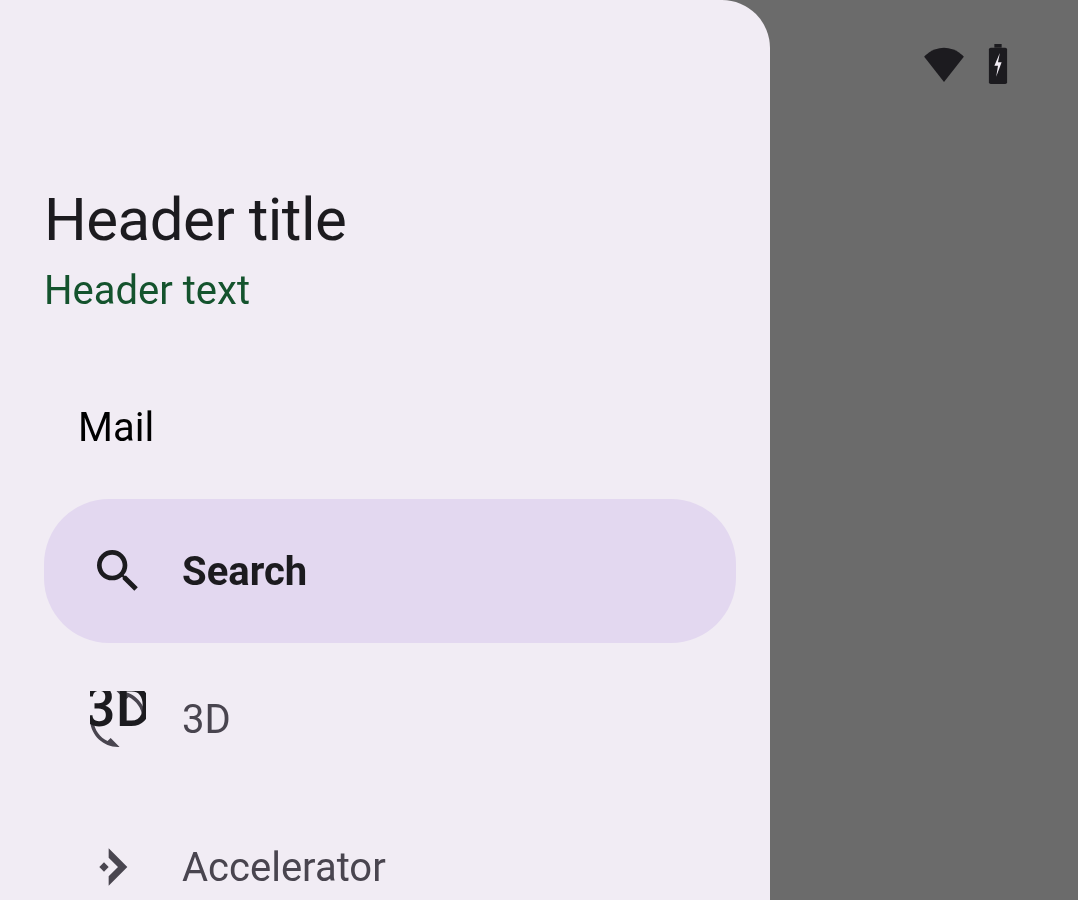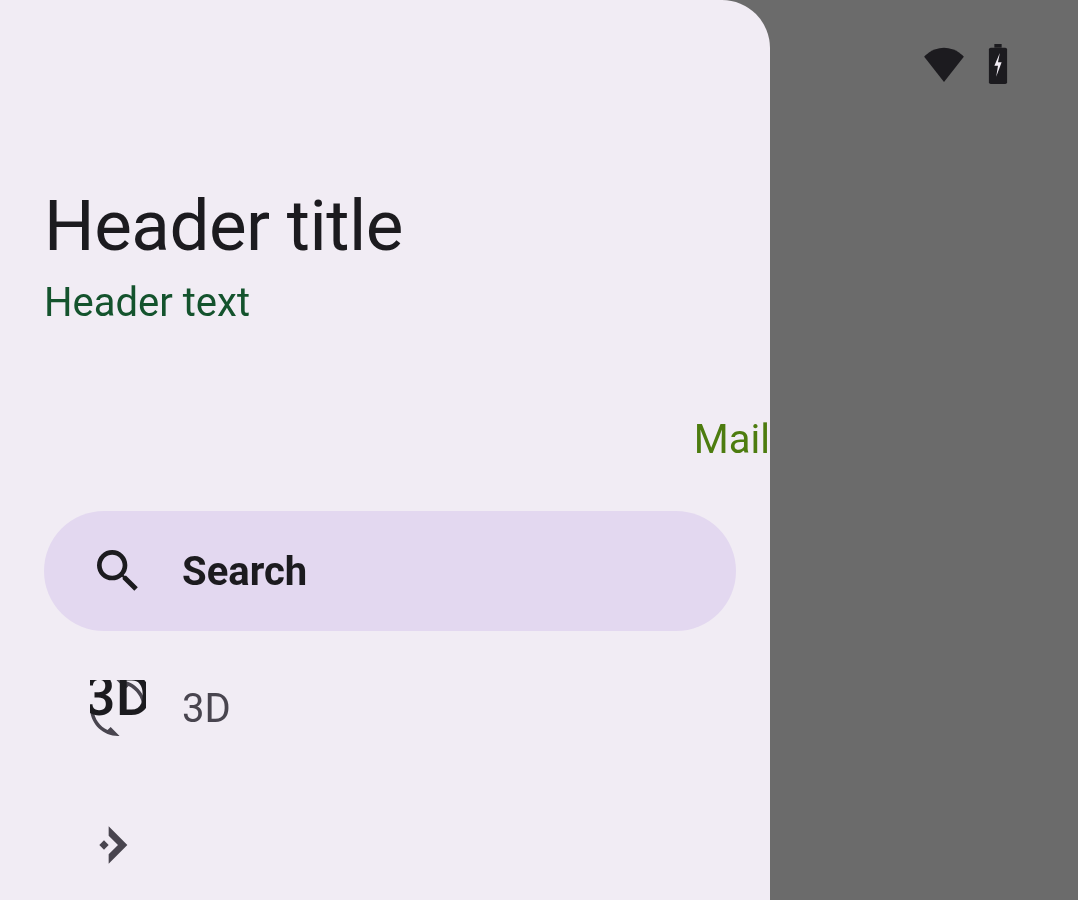--- a/index.html
+++ b/index.html
@@ -39,21 +39,21 @@
       display: flex;
       align-items: center;
       gap: 20px;
     }
     
     .status-bar svg {
       fill: #1c1b1f;
     }
     
     .header-title {
-      font-size: 71px;
+      font-size: 60px;
       font-weight: 400;
       color: #1c1b1f;
       margin-top: 140px;
       letter-spacing: -0.5px;
     }
     
     .header-text {
       font-size: 40px;
       font-weight: 400;
       color: #14532d;
@@ -61,39 +61,38 @@
       letter-spacing: 0px;
     }
     
     .section {
       margin-top: 90px;
     }
     
     .section-label {
       font-size: 40px;
       font-weight: 400;
-      color: #4d7c0f;
+      color: #000000;
       padding-left: 34px;
-      text-align: right;
     }
     
     .nav-list {
       margin-top: 48px;
       list-style: none;
       padding-right: 34px;
     }
     
     .nav-item {
       display: flex;
       align-items: center;
-      height: 120px;
+      height: 144px;
       border-radius: 65px;
       padding-left: 40px;
       cursor: pointer;
-      margin-bottom: 17px;
+      margin-bottom: 4px;
     }
     
     .nav-item.selected {
       background: #e3d8f0;
     }
     
     .nav-item.selected .nav-label {
       font-weight: 700;
       color: #1c1b1f;
     }
@@ -156,20 +155,21 @@
         <span class="nav-label">3D</span>
       </li>
 
       <li class="nav-item">
         <span class="nav-icon">
           <svg viewBox="0 0 24 24" fill="none">
             <path d="M4 12 L6 10 L8 12 L6 14 Z" fill="#49454f"></path>
             <path d="M8 4 L16 12 L8 20 L8 16 L12 12 L8 8 Z" fill="#49454f"></path>
           </svg>
         </span>
+        <span class="nav-label">Accelerator</span>
       </li>
     </ul>
   </div>
 </div>
 
 <div class="scrim">
   <div class="status-bar">
     <span>
       <svg width="44" height="36" viewBox="0 0 24 20">
         <path d="M12 20 L1 6 C1 6 5 1 12 1 C19 1 23 6 23 6 L12 20 Z" fill="#1c1b1f"></path>

